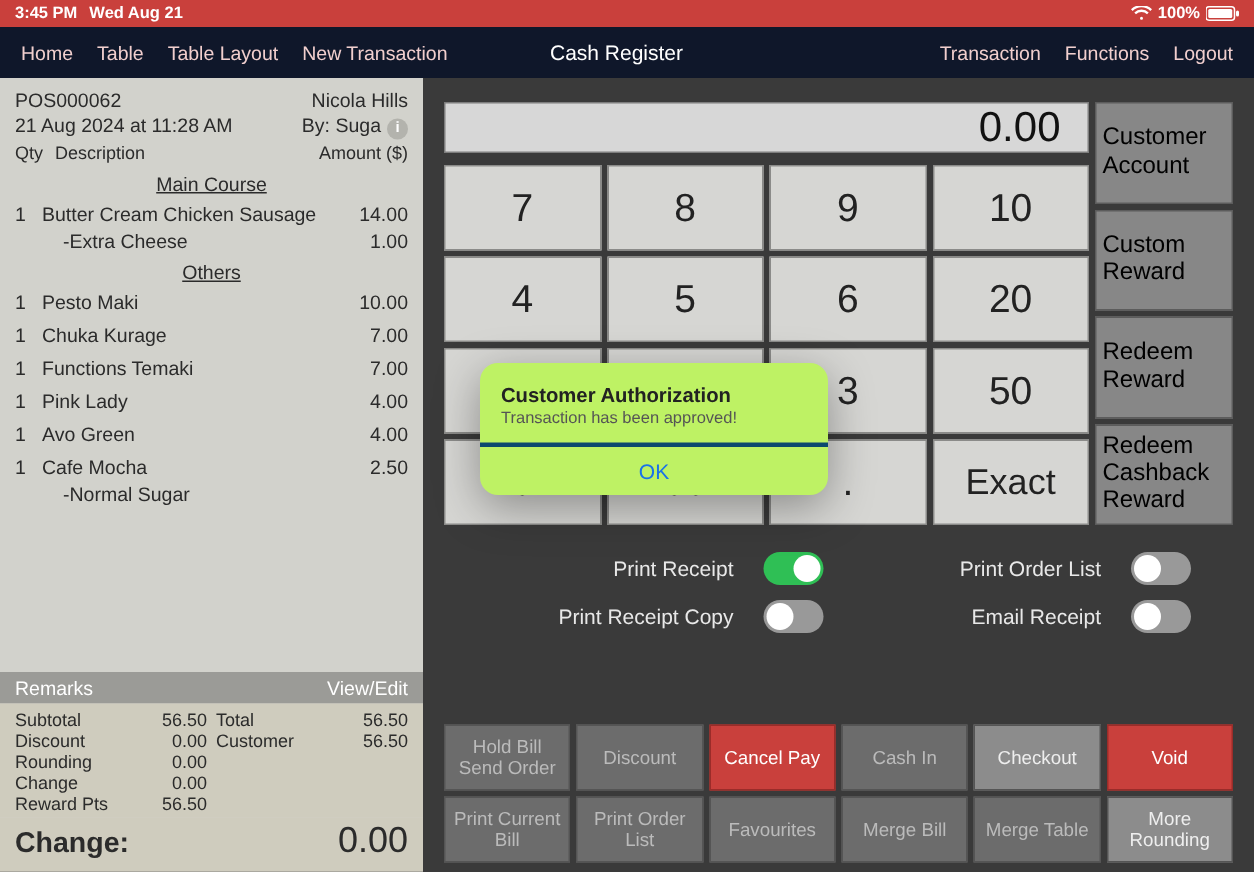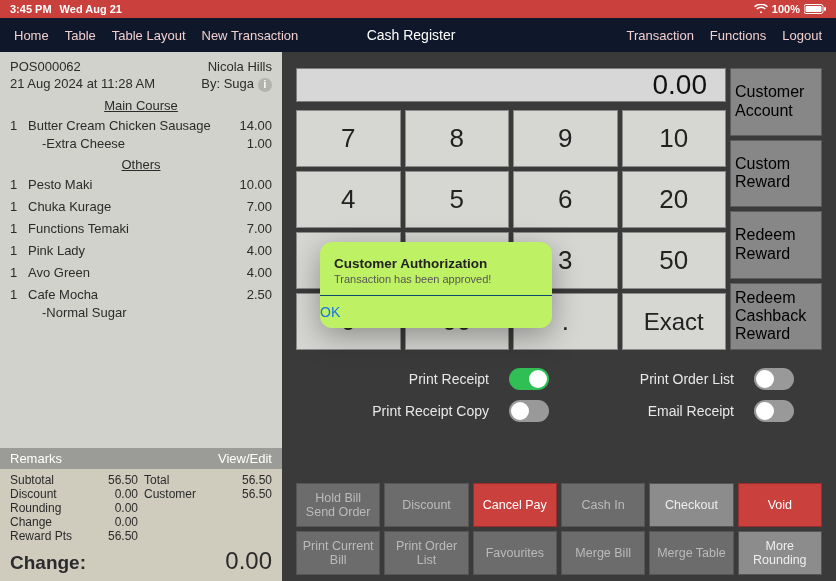--- a/index.html
+++ b/index.html
@@ -64,21 +64,21 @@
 .func-btn.dark { background: #6c6c6c; color: #bbb; }
 .func-btn.light { background: #8c8c8c; color: #eee; }
 .func-btn.red { background: #c9403c; color: #fff; border-color: #9a2c29; }
 
 
 .modal-backdrop { position: absolute; inset: 0; display: flex; align-items: center; justify-content: center; pointer-events: none; }
 .modal { width: 232px; background: #bef264; border-radius: 12px; box-shadow: 0 8px 30px rgba(0,0,0,.35); overflow: hidden; pointer-events: auto; position: absolute; top: 242px; left: 320px; }
 .modal .m-body { padding: 14px 14px 10px 14px; }
 .modal .m-title { font-size: 13.5px; font-weight: 600; color: #222; }
 .modal .m-msg { font-size: 11px; color: #555; margin-top: 2px; }
-.modal .m-btn { border-top: 1px solid #0c4a6e; text-align: left; padding: 8px 0; color: #1a73e8; font-size: 14px; cursor: pointer; }
+.modal .m-btn { border-top: 3px solid #0c4a6e; text-align: center; padding: 8px 0; color: #1a73e8; font-size: 14px; cursor: pointer; }
 </style>
 </head>
 <body>
 
 <div class="status-bar">
   <span>3:45 PM</span>
   <span style="width:8px"></span>
   <span>Wed Aug 21</span>
   <div class="sb-right">
     <span>
@@ -114,20 +114,27 @@
   <div class="receipt">
     <div class="hdr">
       <div class="hdr-row">
         <span>POS000062</span>
         <span>Nicola Hills</span>
       </div>
       <div class="hdr-row">
         <span>21 Aug 2024 at 11:28 AM</span>
         <span><span>By: Suga</span><span class="info-icon">i</span></span>
       </div>
+    </div>
+    <div class="cols">
+      <span style="display:flex;gap:8px">
+          <span>Qty</span>
+          <span>Description</span>
+        </span>
+      <span>Amount ($)</span>
     </div>
     <div class="scroll" id="receipt-scroll">
         <div class="section-title">Main Course</div>
         <div class="item-row main-first">
           <span class="qty">1</span>
           <span class="desc">Butter Cream Chicken Sausage</span>
           <span class="amt">14.00</span>
         </div>
         <div class="item-row sub">
           <span class="qty"></span>

